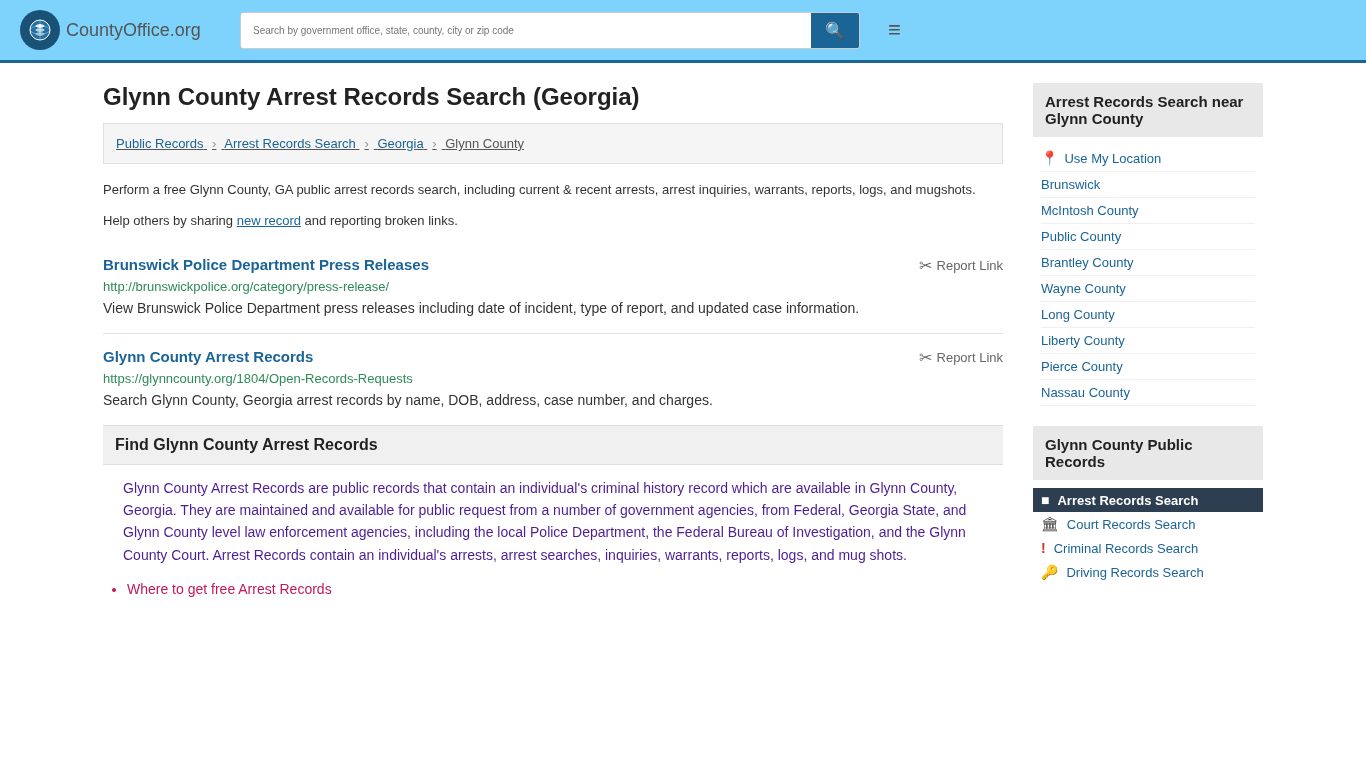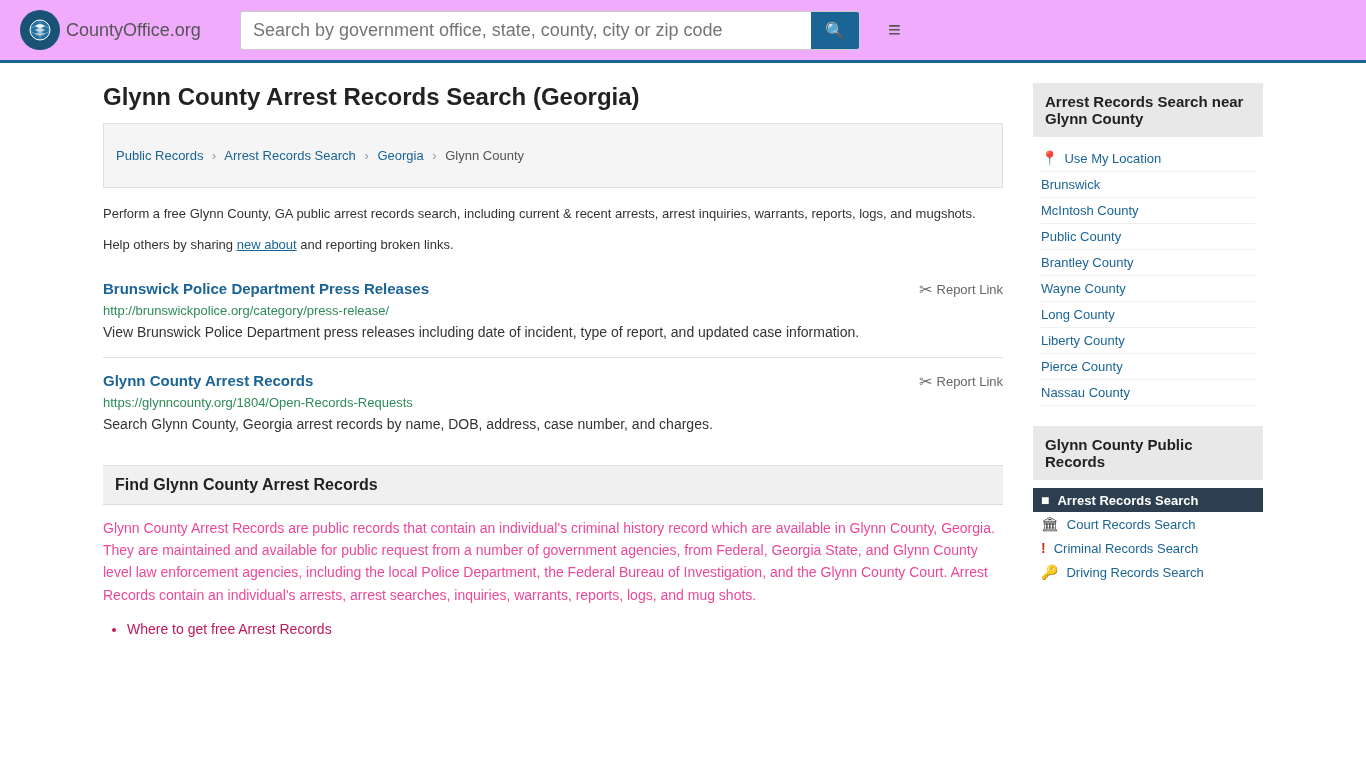--- a/index.html
+++ b/index.html
@@ -1,20 +1,20 @@
 <!DOCTYPE html>
 <html><head>
   <meta charset="utf-8">
   <style>
     * { margin: 0; padding: 0; box-sizing: border-box; }
     body { font-family: Arial, sans-serif; font-size: 14px; color: #333; background: #fff; }
 
     
     .header {
-      background: #f0abfc;
+      background: #7dd3fc;
       border-bottom: 3px solid #1a6496;
       padding: 10px 20px;
       display: flex;
       align-items: center;
       gap: 20px;
     }
     .logo-area {
       display: flex;
       align-items: center;
       gap: 6px;
@@ -46,21 +46,21 @@
       border: 1px solid #ccc;
       border-radius: 3px;
       overflow: hidden;
       max-width: 620px;
     }
     .search-bar input {
       flex: 1;
       padding: 8px 12px;
       border: none;
       outline: none;
-      font-size: 18px;
+      font-size: 10px;
       color: #999;
     }
     .search-btn {
       background: #1a6496;
       border: none;
       padding: 8px 14px;
       cursor: pointer;
       color: white;
       font-size: 16px;
     }
@@ -94,24 +94,25 @@
       font-size: 24px;
       font-weight: bold;
       color: #222;
       margin-bottom: 12px;
     }
 
     
     .breadcrumb {
       background: #f5f5f5;
       border: 1px solid #e0e0e0;
-      padding: 24px 12px;
+      padding: 12px 12px;
       font-size: 13px;
       margin-bottom: 16px;
       color: #555;
+      text-decoration: underline;
     }
     .breadcrumb a {
       color: #1a6496;
       text-decoration: none;
     }
     .breadcrumb .sep { margin: 0 5px; color: #999; }
 
     
     .desc-text {
       font-size: 13px;
@@ -162,30 +163,30 @@
 
     
     .section-header {
       background: #f0f0f0;
       border-top: 1px solid #ddd;
       border-bottom: 1px solid #ddd;
       padding: 10px 12px;
       font-size: 16px;
       font-weight: bold;
       color: #222;
-      margin-top: 16px;
       margin-bottom: 12px;
     }
 
     
     .body-text {
       font-size: 14px;
       line-height: 1.6;
-      color: #ec4899;
+      color: #4c1d95;
       margin-bottom: 12px;
+      margin-left: 20px;
     }
     .bold-label {
       font-weight: bold;
       margin-bottom: 6px;
     }
     ul.bullet-list {
       margin-left: 24px;
       margin-top: 4px;
     }
     ul.bullet-list li {
@@ -302,21 +303,21 @@
       <span class="sep">›</span>
       <a href="#">Arrest Records Search</a>
       <span class="sep">›</span>
       <a href="#">Georgia</a>
       <span class="sep">›</span>
       <span>Glynn County</span>
     </nav>
 
     <p class="desc-text">Perform a free Glynn County, GA public arrest records search, including current &amp; recent arrests, arrest inquiries, warrants, reports, logs, and mugshots.</p>
     <p class="desc-text">
-      <span>Help others by sharing </span><a href="#">new about</a><span> and reporting broken links.</span>
+      <span>Help others by sharing </span><a href="#">new record</a><span> and reporting broken links.</span>
     </p>
 
     <div class="link-item">
       <div class="link-item-header">
         <a href="#" class="link-item-title">Brunswick Police Department Press Releases</a>
         <a href="#" class="report-link">
           <span style="font-size:16px;">✂</span>
           <span>Report Link</span>
         </a>
       </div>

